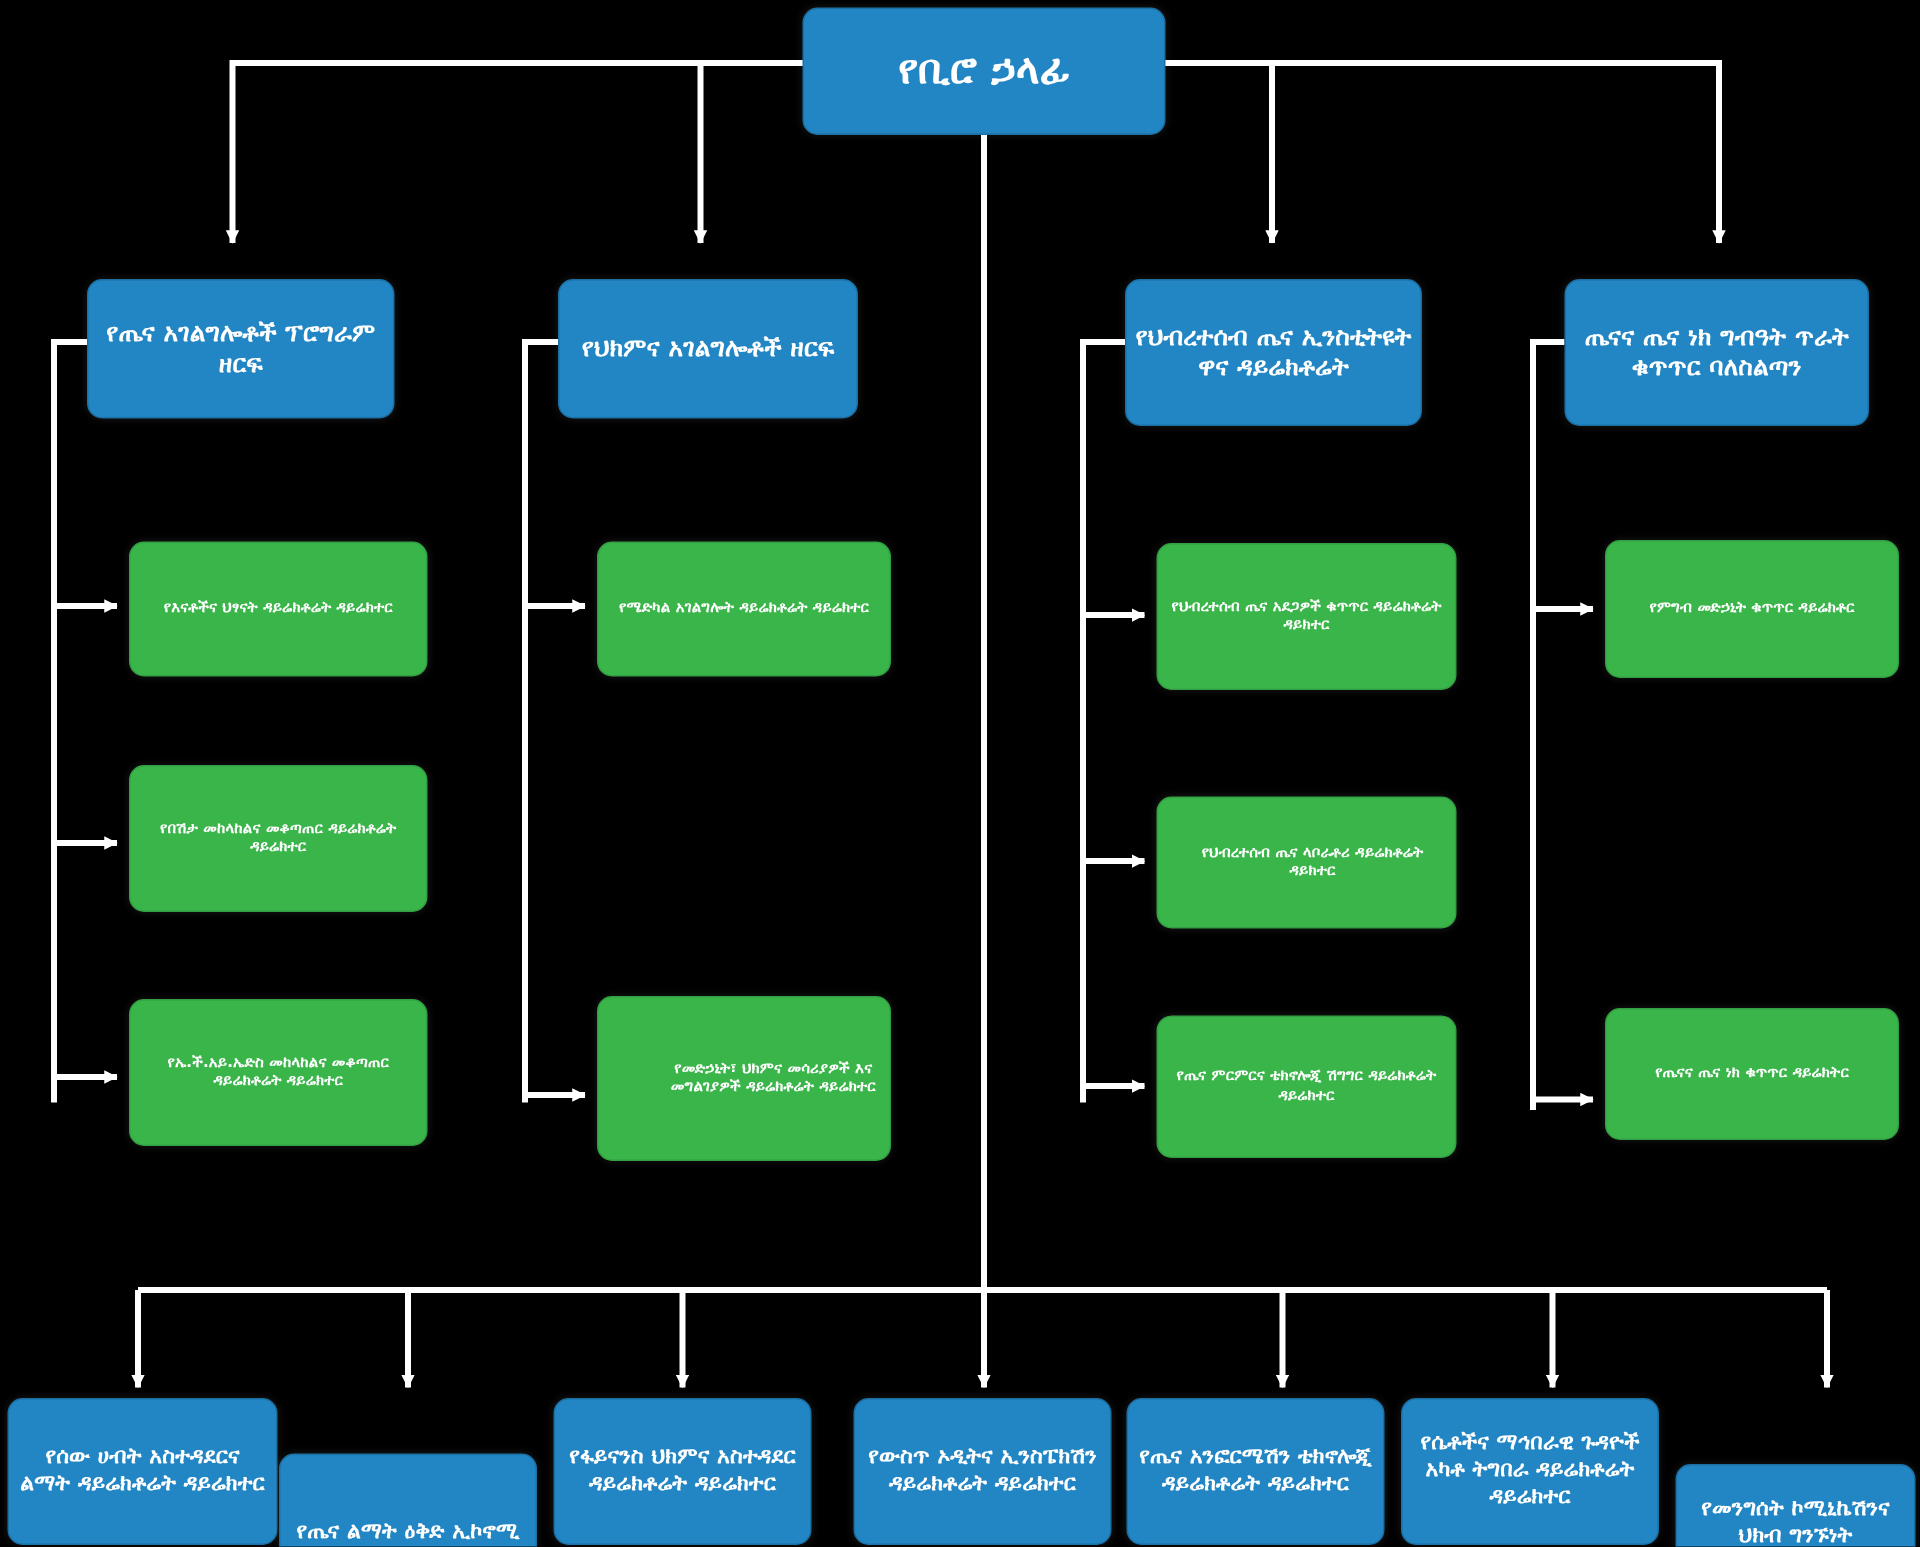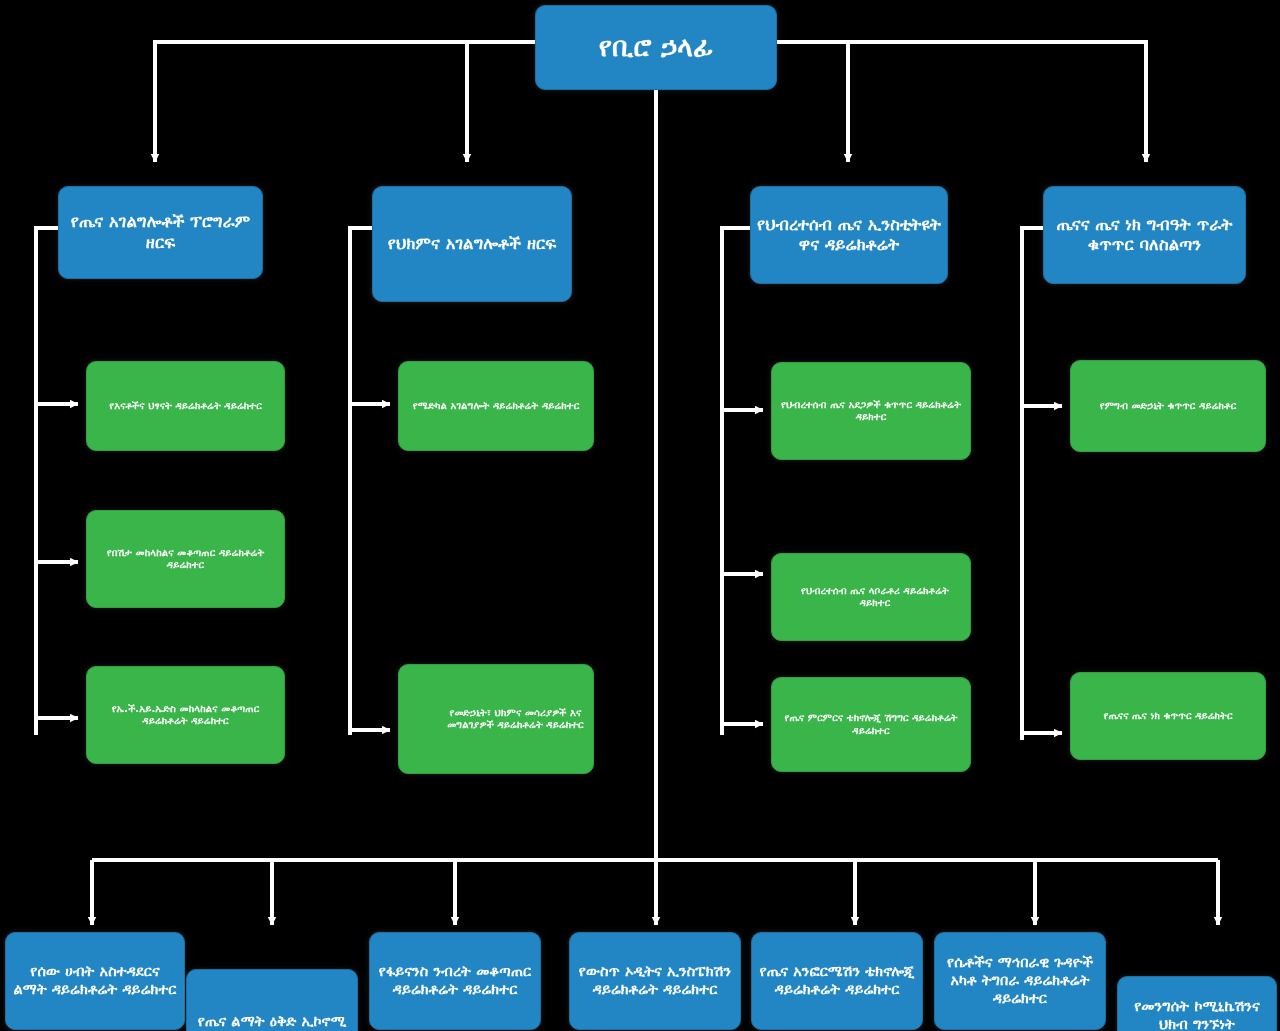--- a/index.html
+++ b/index.html
@@ -83,21 +83,21 @@
     </g>
   </svg>
 
   <div class="node blue n-root" style="left:535px; top:5px; width:242px; height:85px;">
     <span>የቢሮ ኃላፊ</span>
   </div>
 
   <div class="node blue n-dept" style="left:58px; top:186px; width:205px; height:93px;">
     <span>የጤና አገልግሎቶች ፕሮግራም ዘርፍ</span>
   </div>
-  <div class="node blue n-dept" style="left:372px; top:186px; width:200px; height:116px;">
+  <div class="node blue n-dept" style="left:372px; top:186px; width:200px; height:93px;">
     <span>የህክምና አገልግሎቶች ዘርፍ</span>
   </div>
   <div class="node blue n-dept" style="left:750px; top:186px; width:198px; height:98px;">
     <span>የህብረተሰብ ጤና ኢንስቲትዩት ዋና ዳይሬክቶሬት</span>
   </div>
   <div class="node blue n-dept" style="left:1043px; top:186px; width:203px; height:98px;">
     <span>ጤናና ጤና ነክ ግብዓት ጥራት ቁጥጥር ባለስልጣን</span>
   </div>
 
   <div class="node green n-leaf" style="left:86px; top:361px; width:199px; height:90px;">
@@ -113,42 +113,42 @@
   <div class="node green n-leaf" style="left:398px; top:361px; width:196px; height:90px;">
     <span>የሜድካል አገልግሎት ዳይሬክቶሬት ዳይሬክተር</span>
   </div>
   <div class="node green n-leaf" style="left:398px; top:664px; width:196px; height:110px;padding-left:45px;">
     <span>የመድኃኒት፣ ህክምና መሳሪያዎች እና መግልገያዎች ዳይሬክቶሬት ዳይሬክተር</span>
   </div>
 
   <div class="node green n-leaf" style="left:771px; top:362px; width:200px; height:98px;">
     <span>የህብረተሰብ ጤና አደጋዎች ቁጥጥር ዳይሬክቶሬት ዳይክተር</span>
   </div>
-  <div class="node green n-leaf" style="left:771px; top:553px; width:200px; height:88px;padding-left:14px;">
+  <div class="node green n-leaf" style="left:771px; top:531px; width:200px; height:88px;padding-left:14px;">
     <span>የህብረተሰብ ጤና ላቦራቶሪ ዳይሬክቶሬት ዳይክተር</span>
   </div>
   <div class="node green n-leaf" style="left:771px; top:677px; width:200px; height:95px;">
     <span>የጤና ምርምርና ቴክኖሎጂ ሽግግር ዳይሬክቶሬት ዳይሬክተር</span>
   </div>
 
   <div class="node green n-leaf" style="left:1070px; top:360px; width:196px; height:92px;">
     <span>የምግብ መድኃኒት ቁጥጥር ዳይሬክቶር</span>
   </div>
   <div class="node green n-leaf" style="left:1070px; top:672px; width:196px; height:88px;">
     <span>የጤናና ጤና ነክ ቁጥጥር ዳይሬክትር</span>
   </div>
 
   <div class="node blue n-bot" style="left:5px; top:932px; width:180px; height:98px;">
     <span>የሰው ሀብት አስተዳደርና ልማት ዳይሬክቶሬት ዳይሬክተር</span>
   </div>
   <div class="node blue n-bot" style="left:186px; top:932px; width:172px; height:124px;margin-top:37px;">
     <span>የጤና ልማት ዕቅድ ኢኮኖሚ ዳይሬክቶሬት ዳይሬክተር</span>
   </div>
   <div class="node blue n-bot" style="left:369px; top:932px; width:172px; height:98px;">
-    <span>የፋይናንስ ንብረት መቆጣጠር ዳይሬክቶሬት ዳይሬክተር</span>
+    <span>የፋይናንስ ህክምና አስተዳደር ዳይሬክቶሬት ዳይሬክተር</span>
   </div>
   <div class="node blue n-bot" style="left:569px; top:932px; width:172px; height:98px;">
     <span>የውስጥ ኦዲትና ኢንስፔክሽን ዳይሬክቶሬት ዳይሬክተር</span>
   </div>
   <div class="node blue n-bot" style="left:751px; top:932px; width:172px; height:98px;">
     <span>የጤና አንፎርሜሽን ቴክኖሎጂ ዳይሬክቶሬት ዳይሬክተር</span>
   </div>
   <div class="node blue n-bot" style="left:934px; top:932px; width:172px; height:98px;">
     <span>የሴቶችና ማኅበራዊ ጉዳዮች አካቶ ትግበራ ዳይሬክቶሬት ዳይሬክተር</span>
   </div>

